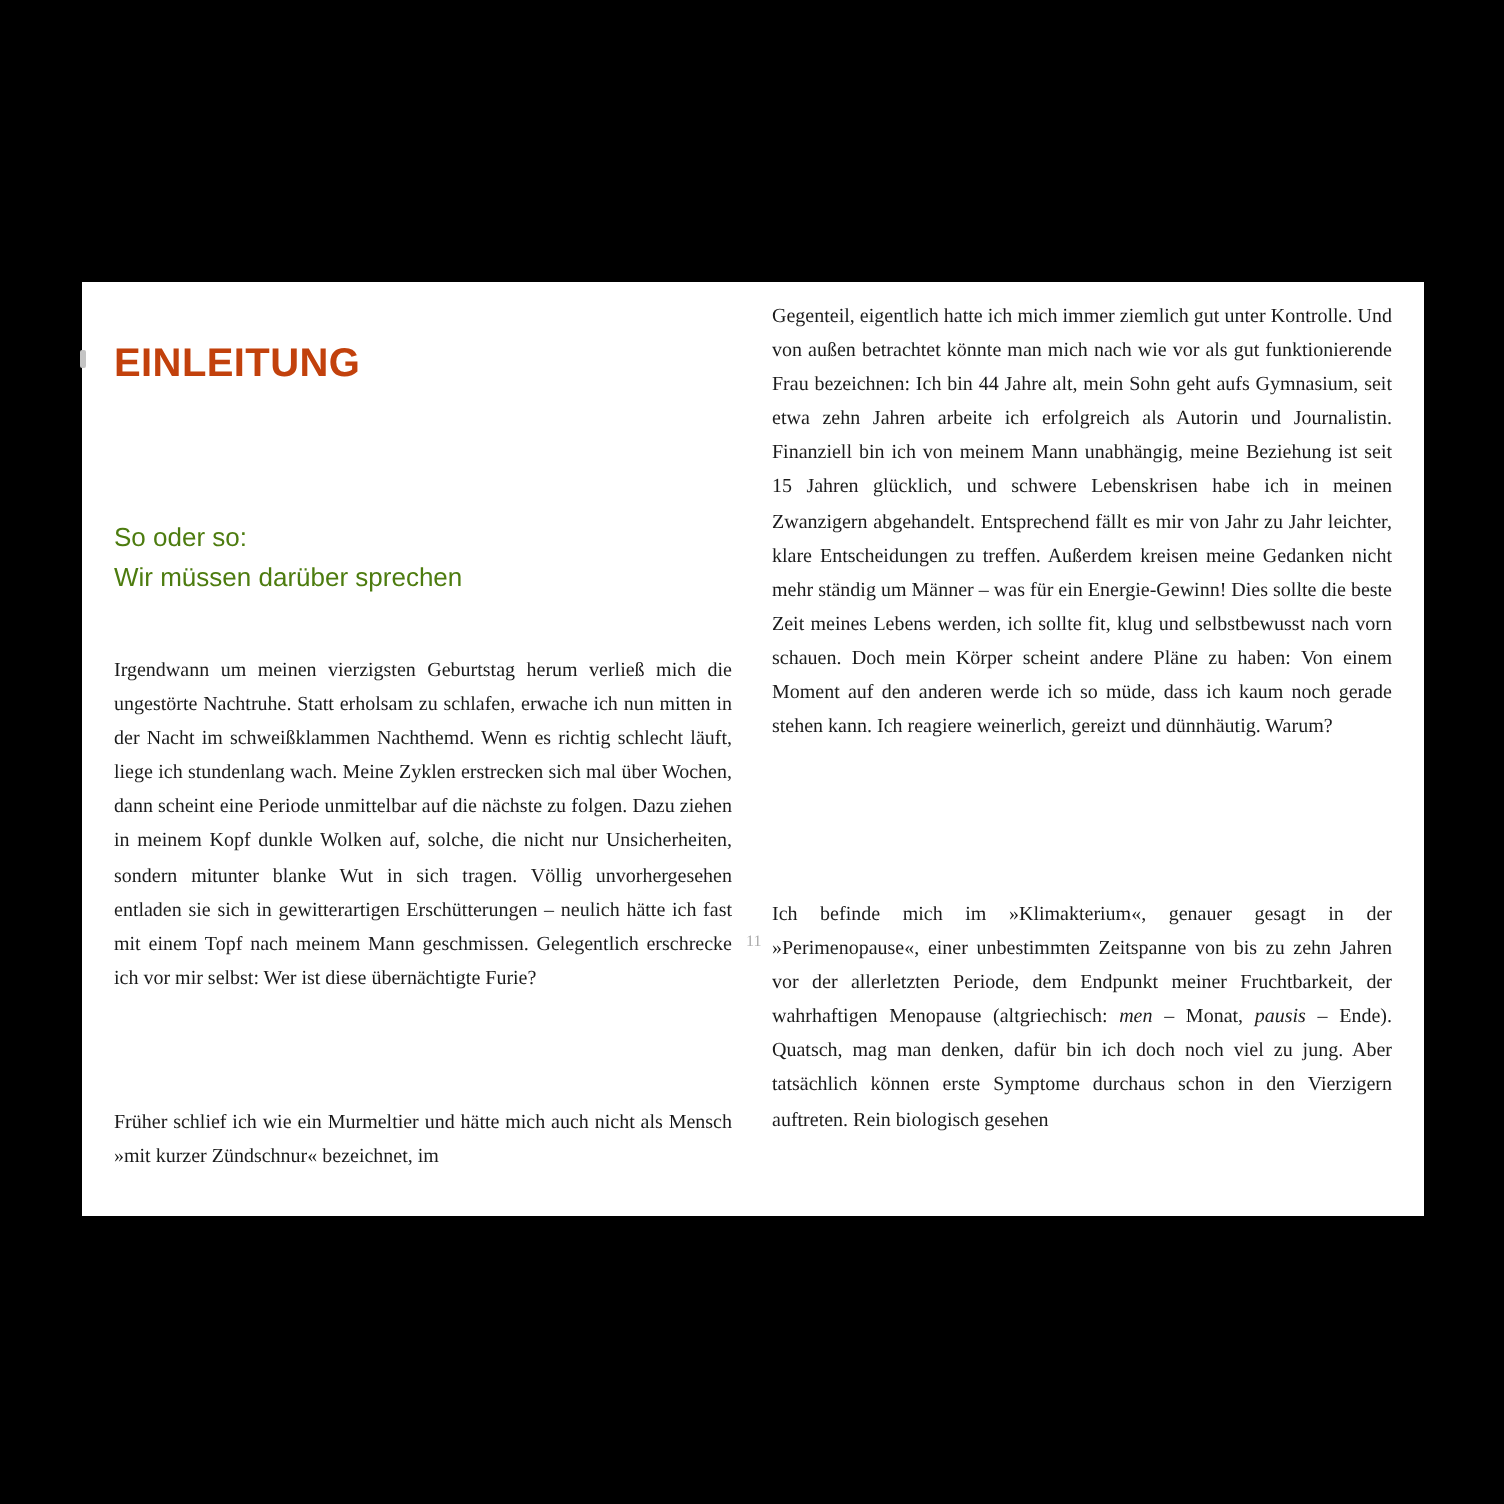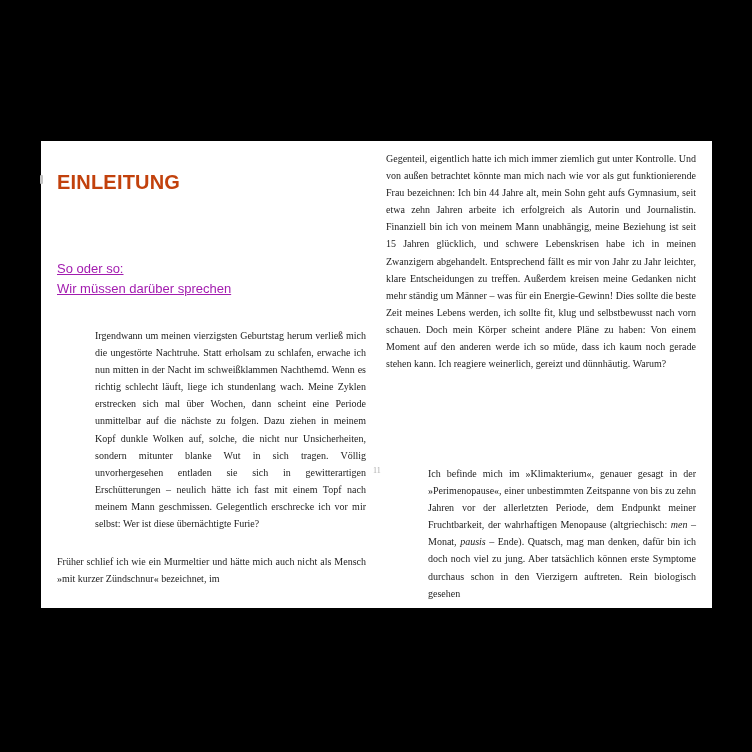--- a/index.html
+++ b/index.html
@@ -55,38 +55,37 @@
     letter-spacing: 0.2px;
   }
   .chapter-subtitle {
     position: absolute;
     top: 118px;
     left: 0;
     right: 0;
     font-family: "Liberation Sans", sans-serif;
     font-size: 13px;
     line-height: 20px;
-    color: #a21caf;
-    text-decoration: underline;
+    color: #4d7c0f;
   }
   .body-text {
     font-family: "Liberation Serif", serif;
     font-size: 10px;
     line-height: 17.1px;
     color: #1c1c1c;
     text-align: justify;
     hyphens: auto;
     -webkit-hyphens: auto;
     margin: 0;
   }
   .pblock { position: absolute; left: 0; right: 0; }
-  .lp1 { top: 186px; margin-left: 38px; }
+  .lp1 { top: 186px; }
   .lp2 { top: 412px; }
   .rp1 { top: 9px; }
-  .rp2 { top: 324px; margin-left: 42px; }
+  .rp2 { top: 308px; }
 
   .highlight-marker {
     position: absolute;
     left: -13px;
     top: 326px;
     font-family: Liberation Serif, serif;
     font-size: 8px;
     line-height: 8px;
     color: #ababab;
     cursor: pointer;

